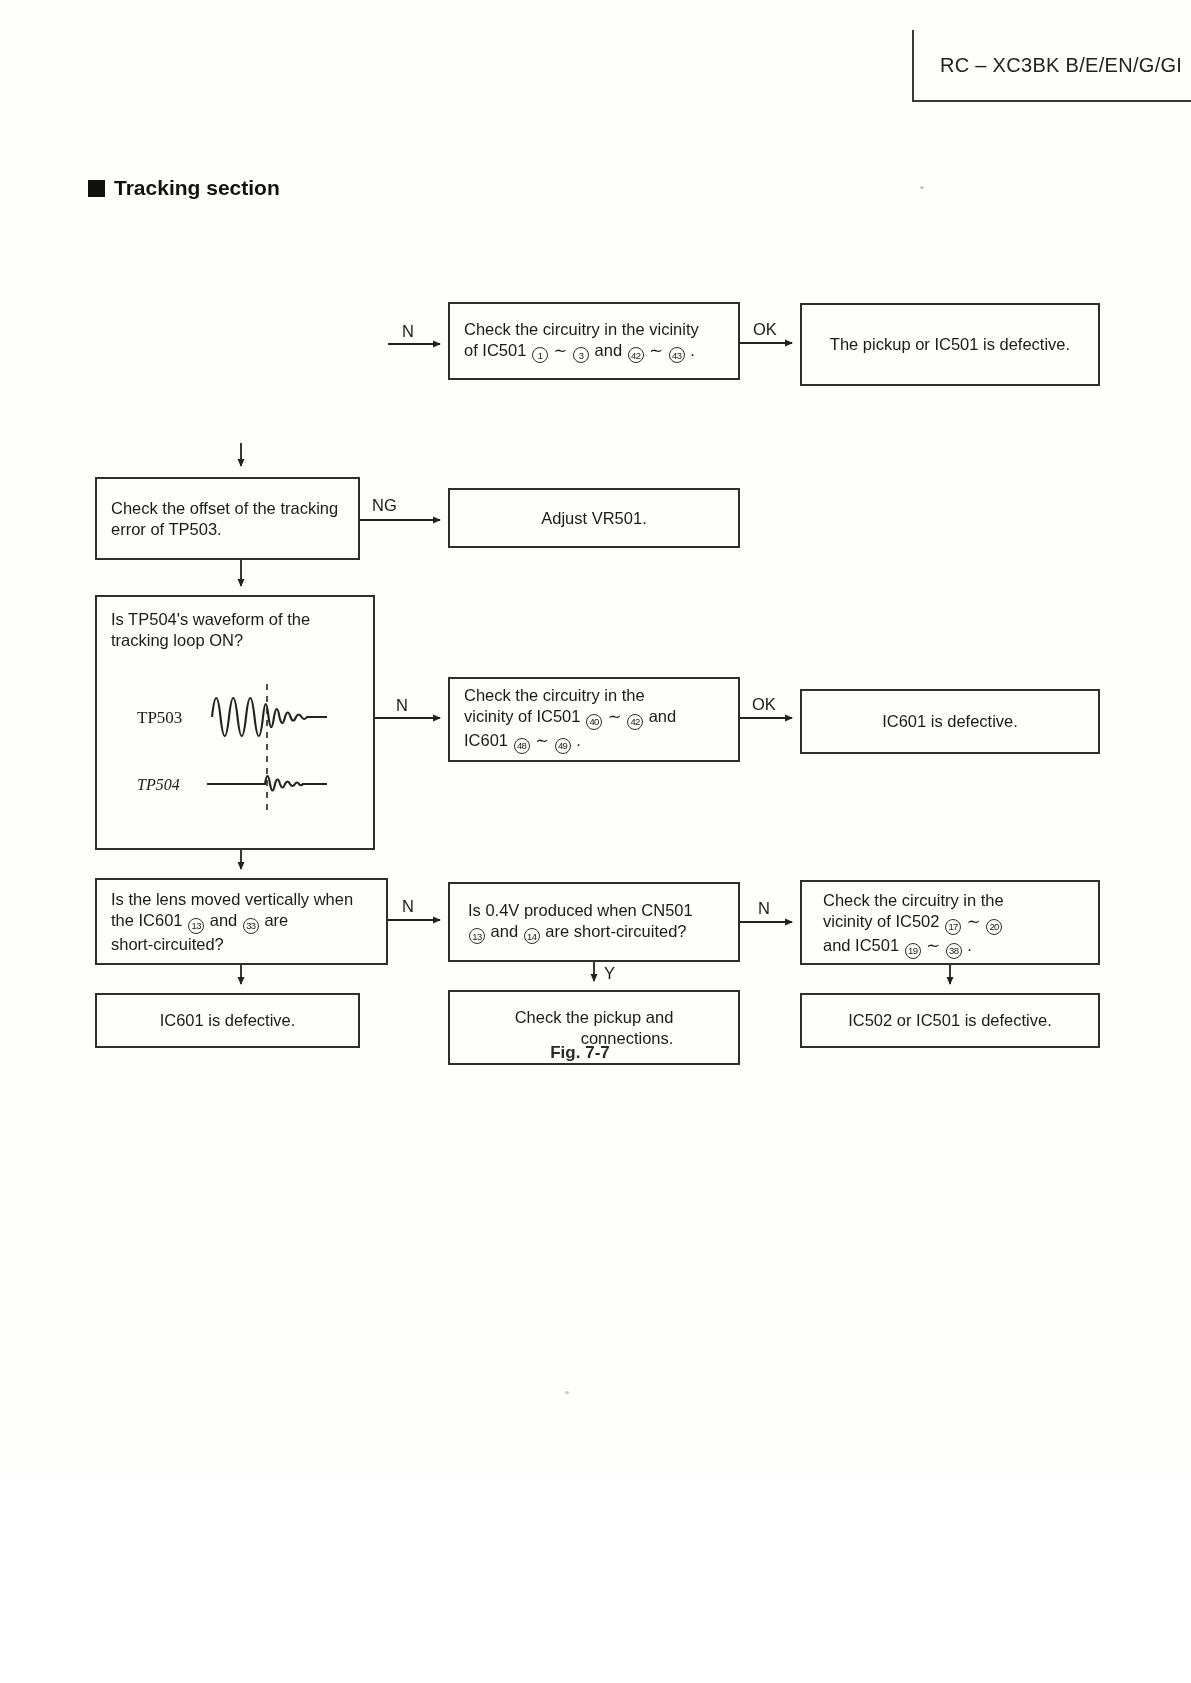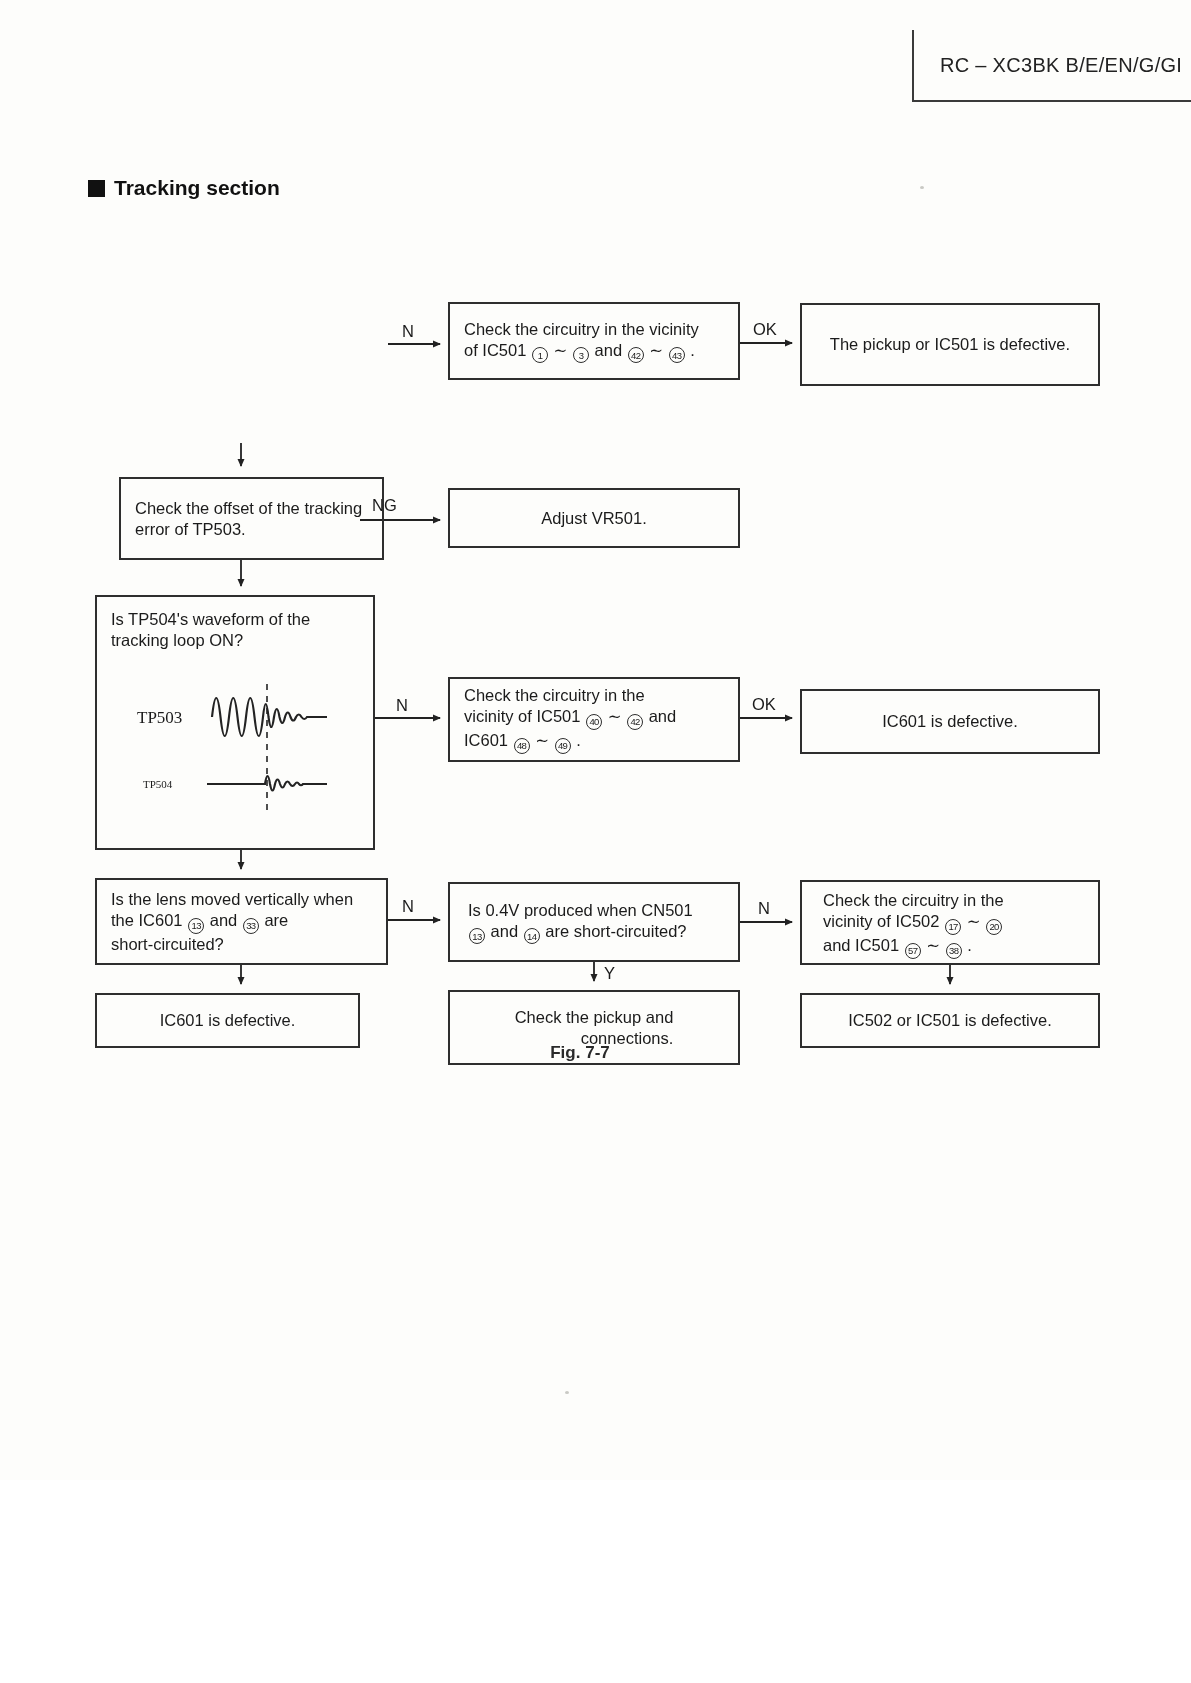--- a/index.html
+++ b/index.html
@@ -106,57 +106,57 @@
 
 
   <div class="fbox flexl" style="left:448px; top:302px; width:292px; height:78px; padding-left:14px;">
     <div>Check the circuitry in the vicinity<br>of IC501 <span class="circ">1</span> ∼ <span class="circ">3</span>  and  <span class="circ">42</span> ∼ <span class="circ">43</span> .</div>
   </div>
 
   <div class="fbox center" style="left:800px; top:303px; width:300px; height:83px;">
     <div>The pickup or IC501 is defective.</div>
   </div>
 
-  <div class="fbox flexl" style="left:95px; top:477px; width:265px; height:83px; padding-left:14px;margin-left:24px;">
+  <div class="fbox flexl" style="left:95px; top:477px; width:265px; height:83px; padding-left:14px;">
     <div>Check the offset of the tracking<br>error of TP503.</div>
   </div>
 
   <div class="fbox center" style="left:448px; top:488px; width:292px; height:60px;">
     <div>Adjust VR501.</div>
   </div>
 
   <div class="fbox" style="left:95px; top:595px; width:280px; height:255px; padding:12px 10px 10px 14px;">
     <div>Is TP504's waveform of the<br>tracking loop ON?</div>
     <svg class="wave" style="position:absolute; left:15px; top:75px;" width="260" height="150" viewBox="0 0 260 150">
       <path class="thick" d="M100,45 q4.25,-38 8.5,0 q4.25,38 8.5,0 q4.25,-38 8.5,0 q4.25,38 8.5,0 q4.25,-38 8.5,0 q4.25,38 8.5,0 q2.75,-26 5.5,0 q2.75,20 5.5,0 q2.75,-16 5.5,0 q2.75,12 5.5,0 q2.75,-9 5.5,0 q2.75,7 5.5,0 q2.75,-5 5.5,0 q2.75,4 5.5,0 h20"></path>
       <path class="thick" d="M95,112 H153 q2.5,-16 5,0 q2.5,13 5,0 q2.5,-9 5,0 q2.5,7 5,0 q2.5,-5 5,0 q2.5,4 5,0 q2,-3 4,0 q2,2.5 4,0 h24"></path>
       <path class="thin" d="M155,12 V142" stroke-dasharray="6,6"></path>
     </svg>
     <span class="vlabel serif" style="position:absolute; left:40px; top:110px; font-size:17px;">TP503</span>
-    <span class="vlabel serif" style="position:absolute; left:46px; top:177px; font-size:11px;">TP504</span>
+    <span class="vlabel serif" style="position:absolute; left:40px; top:177px; font-size:16px;font-style:italic;">TP504</span>
   </div>
 
   <div class="fbox flexl" style="left:448px; top:677px; width:292px; height:85px; padding-left:14px;">
     <div>Check the circuitry in the<br>vicinity of IC501 <span class="circ">40</span> ∼ <span class="circ">42</span>  and<br>IC601 <span class="circ">48</span> ∼ <span class="circ">49</span> .</div>
   </div>
 
   <div class="fbox center" style="left:800px; top:689px; width:300px; height:65px;">
     <div>IC601 is defective.</div>
   </div>
 
   <div class="fbox" style="left:95px; top:878px; width:293px; height:87px; padding:9px 8px 8px 14px;">
     <div>Is the lens moved vertically when<br>the IC601 <span class="circ">13</span> and <span class="circ">33</span>  are<br>short-circuited?</div>
   </div>
 
   <div class="fbox flexl" style="left:448px; top:882px; width:292px; height:80px; padding-left:18px;">
     <div>Is 0.4V produced when CN501<br><span class="circ">13</span> and <span class="circ">14</span> are short-circuited?</div>
   </div>
 
   <div class="fbox" style="left:800px; top:880px; width:300px; height:85px; padding:8px 8px 8px 21px;">
-    <div>Check the circuitry in the<br>vicinity of IC502 <span class="circ">17</span> ∼ <span class="circ">20</span><br>and IC501 <span class="circ">57</span> ∼ <span class="circ">38</span> .</div>
+    <div>Check the circuitry in the<br>vicinity of IC502 <span class="circ">17</span> ∼ <span class="circ">20</span><br>and IC501 <span class="circ">19</span> ∼ <span class="circ">38</span> .</div>
   </div>
 
   <div class="fbox center" style="left:95px; top:993px; width:265px; height:55px;">
     <div>IC601 is defective.</div>
   </div>
 
   <div class="fbox center" style="left:448px; top:990px; width:292px; height:75px;">
     <div class="lblock">Check the pickup and<br>connections.</div>
   </div>
 

